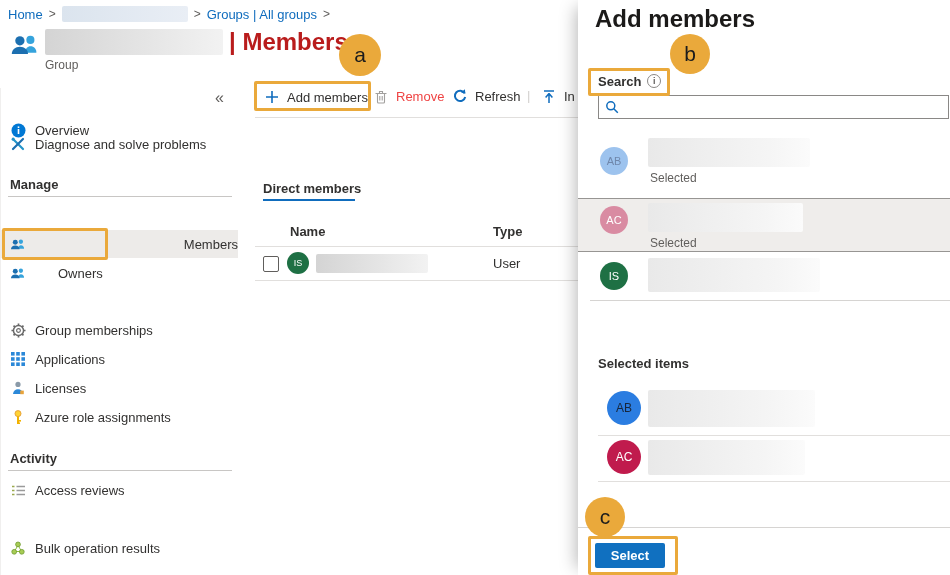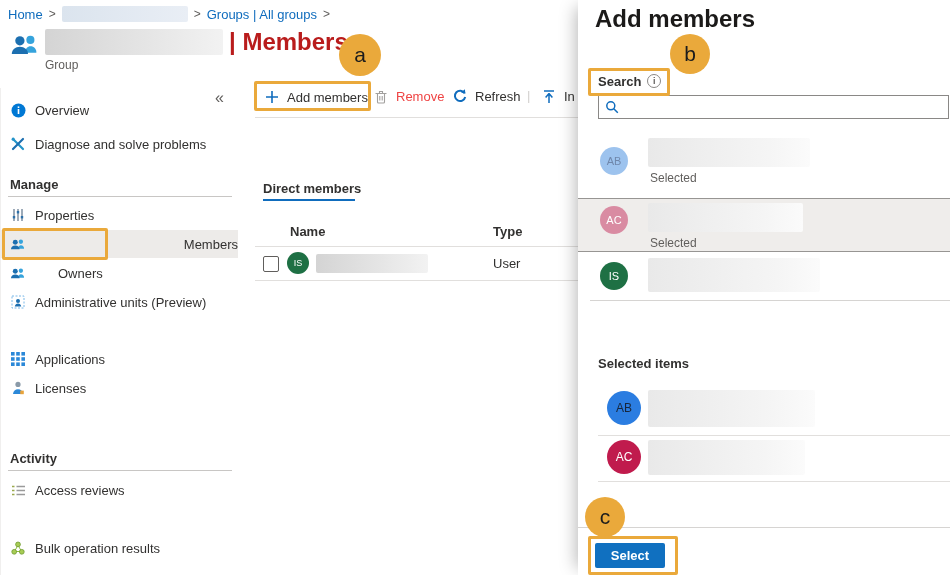--- a/index.html
+++ b/index.html
@@ -105,21 +105,21 @@
         <path d="M2 2h10" stroke="#0f6cbd" stroke-width="1.5"></path>
         <path d="M7 14V5.5M7 4.6 L3.6 8.4M7 4.6 L10.4 8.4" stroke="#0f6cbd" stroke-width="1.5" fill="none"></path>
       </svg>
     </span>
     <span>In</span>
   </div>
   <div class="hline" style="left:255px;top:117px;width:323px;"></div>
 
   <div class="abs" style="left:0;top:88px;width:1px;height:487px;background:#f0efee;"></div>
 
-  <div class="side-item" style="top:96px;">
+  <div class="side-item" style="top:116px;">
     <span class="si-icon">
       <svg width="15" height="15" viewBox="0 0 15 15">
           <circle cx="7.5" cy="7.5" r="7" fill="#0078d4"></circle>
           <rect x="6.7" y="6" width="1.6" height="5" fill="#fff"></rect>
           <rect x="6.7" y="3.4" width="1.6" height="1.6" fill="#fff"></rect>
         </svg>
     </span>
     <span>Overview</span>
   </div>
 
@@ -130,31 +130,20 @@
         <path d="M12 2 L2 12" stroke="#1c6fb0" stroke-width="2.2" stroke-linecap="round"></path>
         <circle cx="2.2" cy="2.2" r="1.6" fill="#2494c9"></circle>
       </svg>
     </span>
     <span>Diagnose and solve problems</span>
   </div>
 
   <div class="side-header" style="top:177px;">Manage</div>
   <div class="hline" style="left:8px;top:196px;width:224px;background:#c8c6c4;"></div>
 
-  <div class="side-item" style="top:201px;">
-    <span class="si-icon">
-      <svg width="14" height="14" viewBox="0 0 14 14">
-        <path d="M3 1v12M7 1v12M11 1v12" stroke="#6a7f94" stroke-width="1.3"></path>
-        <rect x="1.8" y="8" width="2.4" height="2.4" fill="#2b6fa8"></rect>
-          <rect x="5.8" y="3" width="2.4" height="2.4" fill="#2b6fa8"></rect>
-          <rect x="9.8" y="8" width="2.4" height="2.4" fill="#2b6fa8"></rect>
-      </svg>
-    </span>
-    <span>Properties</span>
-  </div>
 
   <div class="abs" style="left:0;top:230px;width:238px;height:28px;background:#edebe9;"></div>
   <div class="side-item" style="top:230px;z-index:5;justify-content:space-between;">
     <span class="si-icon">
       <svg width="16" height="13" viewBox="0 0 20 16">
         <circle cx="13.6" cy="4.6" r="2.7" fill="#35a3dc"></circle>
           <path d="M9.8 13.2c.3-2.7 1.9-4.3 3.9-4.3 2.3 0 3.9 1.8 3.9 4.3z" fill="#35a3dc"></path>
         <circle cx="6.6" cy="5.2" r="3.1" fill="#1c6fb0"></circle>
           <path d="M1.2 14c0-3 2.4-4.9 5.4-4.9s5.4 1.9 5.4 4.9z" fill="#1c6fb0"></path>
       </svg>
@@ -168,31 +157,33 @@
       <svg width="16" height="13" viewBox="0 0 20 16">
         <circle cx="13.6" cy="4.6" r="2.7" fill="#35a3dc"></circle>
           <path d="M9.8 13.2c.3-2.7 1.9-4.3 3.9-4.3 2.3 0 3.9 1.8 3.9 4.3z" fill="#35a3dc"></path>
         <circle cx="6.6" cy="5.2" r="3.1" fill="#1c6fb0"></circle>
           <path d="M1.2 14c0-3 2.4-4.9 5.4-4.9s5.4 1.9 5.4 4.9z" fill="#1c6fb0"></path>
       </svg>
     </span>
     <span>Owners</span>
   </div>
 
-  <div class="side-item" style="top:288px;">
-    <span class="si-icon">
-      <svg width="14" height="14" viewBox="0 0 14 14">
-        <rect x="1" y="1" width="12" height="12" fill="none" stroke="#7ab8e8" stroke-width="1" stroke-dasharray="2 1.5"></rect>
-        <circle cx="7" cy="6" r="2" fill="#1c6fb0"></circle>
-          <path d="M3.8 11.5c.3-1.8 1.6-2.9 3.2-2.9s2.9 1.1 3.2 2.9z" fill="#1c6fb0"></path>
-      </svg>
-    </span>
-    <span>Administrative units (Preview)</span>
-  </div>
-
+
+  <div class="side-item" style="top:316px;">
+    <span class="si-icon">
+      <svg width="15" height="15" viewBox="0 0 16 16">
+        <circle cx="8" cy="8" r="5.4" fill="none" stroke="#696969" stroke-width="1.6"></circle>
+        <circle cx="8" cy="8" r="2" fill="#fff" stroke="#696969" stroke-width="1.2"></circle>
+        <g stroke="#696969" stroke-width="1.8">
+            <path d="M8 0.5v2.2M8 13.3v2.2M0.5 8h2.2M13.3 8h2.2M2.7 2.7l1.6 1.6M11.7 11.7l1.6 1.6M13.3 2.7l-1.6 1.6M4.3 11.7l-1.6 1.6"></path>
+          </g>
+      </svg>
+    </span>
+    <span>Group memberships</span>
+  </div>
 
   <div class="side-item" style="top:345px;">
     <span class="si-icon">
       <svg width="14" height="14" viewBox="0 0 14 14">
         <g fill="#2b88d8">
           <rect x="0" y="0" width="3.6" height="3.6"></rect>
             <rect x="5.2" y="0" width="3.6" height="3.6"></rect>
             <rect x="10.4" y="0" width="3.6" height="3.6"></rect>
           <rect x="0" y="5.2" width="3.6" height="3.6"></rect>
             <rect x="5.2" y="5.2" width="3.6" height="3.6"></rect>
@@ -210,20 +201,31 @@
     <span class="si-icon">
       <svg width="13" height="14" viewBox="0 0 13 14">
         <circle cx="6" cy="3.4" r="2.6" fill="#8a9aa8"></circle>
         <path d="M1 13c.3-3 2.3-4.8 5-4.8s4.7 1.8 5 4.8z" fill="#2b88d8"></path>
         <rect x="8.2" y="9.6" width="3.6" height="3.6" fill="#e8a33b"></rect>
       </svg>
     </span>
     <span>Licenses</span>
   </div>
 
+  <div class="side-item" style="top:403px;">
+    <span class="si-icon">
+      <svg width="12" height="15" viewBox="0 0 12 15">
+        <circle cx="6" cy="3.6" r="3" fill="#ffd335" stroke="#e8a33b" stroke-width="1"></circle>
+        <rect x="5" y="6.4" width="2" height="7.6" fill="#f2b200"></rect>
+        <rect x="5" y="10" width="4" height="1.6" fill="#f2b200"></rect>
+        <rect x="5" y="12.4" width="3" height="1.6" fill="#f2b200"></rect>
+      </svg>
+    </span>
+    <span>Azure role assignments</span>
+  </div>
 
   <div class="side-header" style="top:451px;">Activity</div>
   <div class="hline" style="left:8px;top:470px;width:224px;background:#c8c6c4;"></div>
 
   <div class="side-item" style="top:476px;text-align:center;">
     <span class="si-icon">
       <svg width="15" height="13" viewBox="0 0 15 13">
         <g stroke="#9aa94c" stroke-width="1.4">
             <path d="M1 2.5h2.5M1 6.5h2.5M1 10.5h2.5"></path>
           </g>

